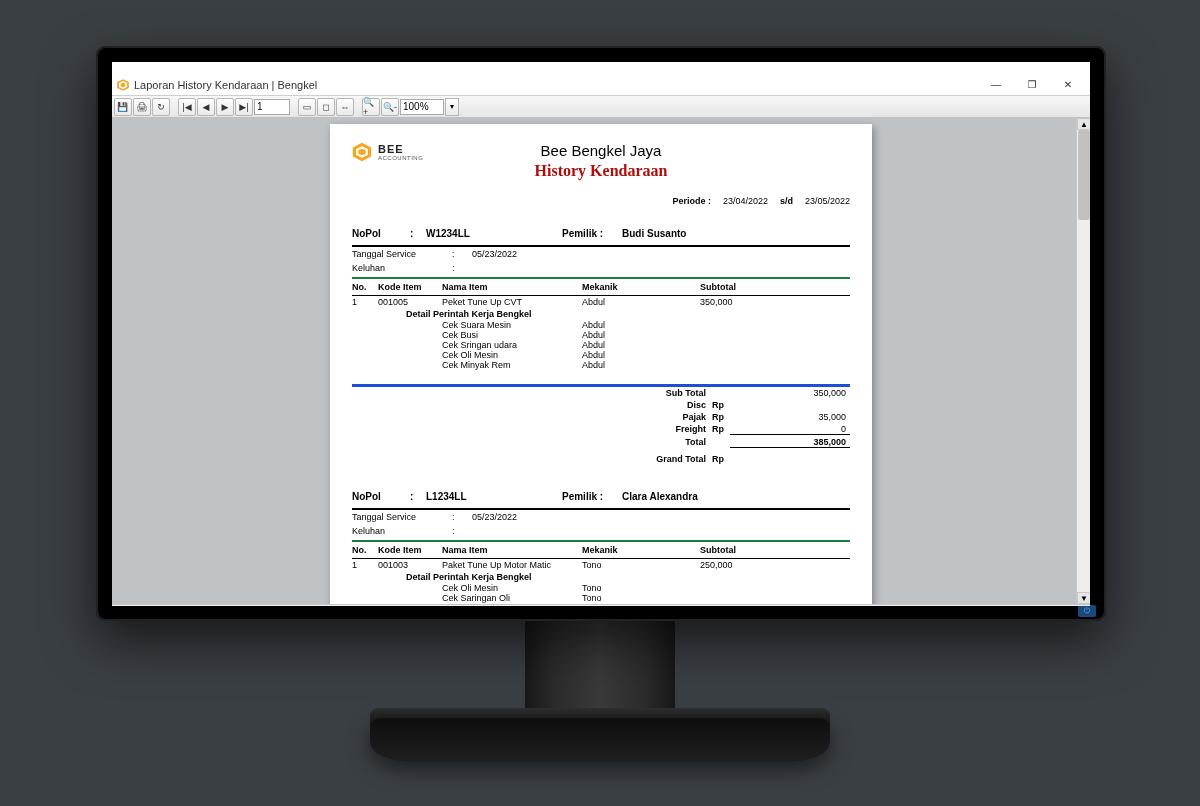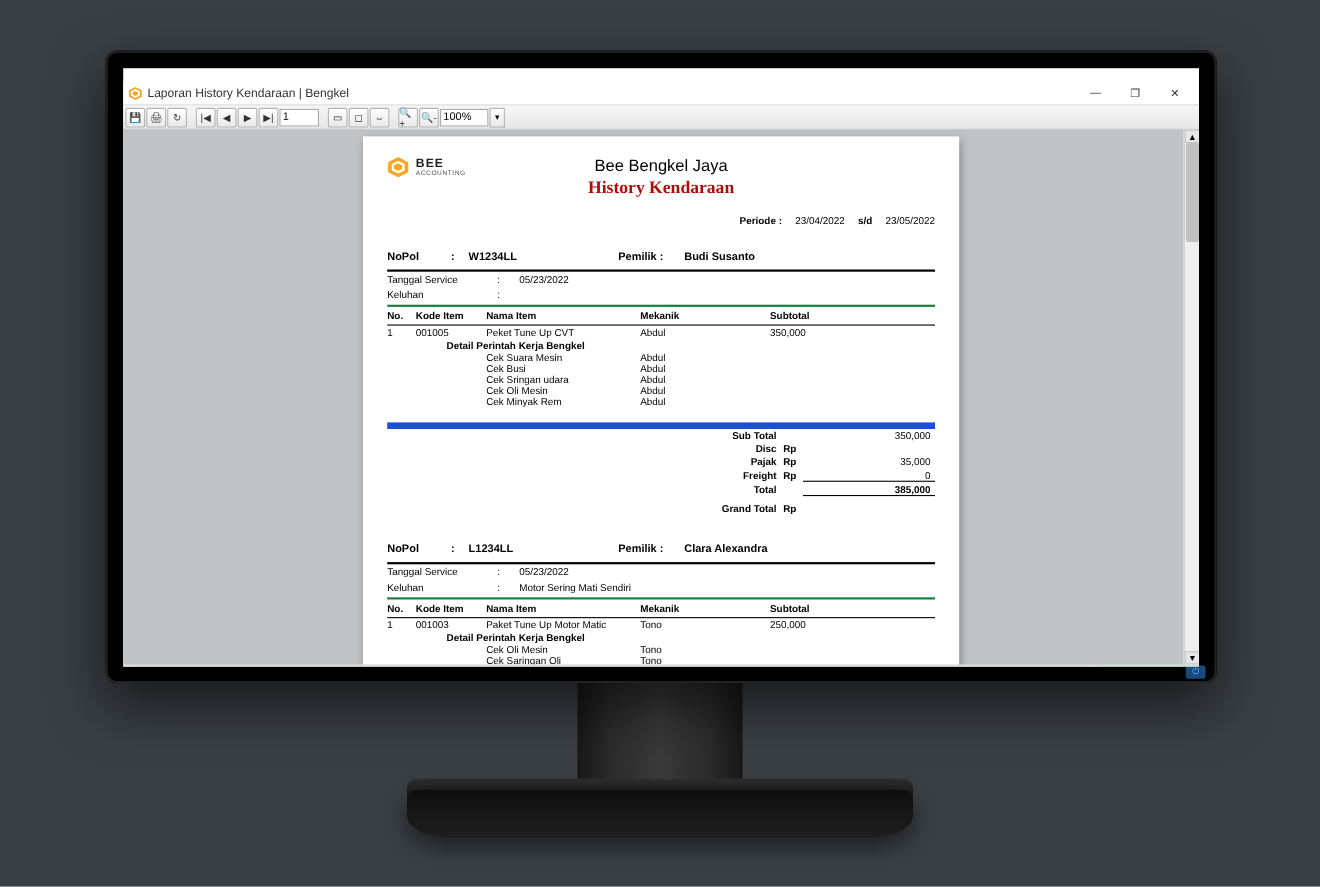--- a/index.html
+++ b/index.html
@@ -244,21 +244,21 @@
     margin-top:14px;
     font-size:9px;
   }
   .totals .trow{
     display:flex;justify-content:flex-end;
     padding:1px 0;
   }
   .totals .tlabel{width:72px;text-align:right;font-weight:bold;padding-right:6px}
   .totals .tcur{width:18px;font-weight:bold}
   .totals .tval{width:120px;text-align:right;padding-right:4px}
-  .totals .line-above{border-top:6px solid #1d4ed8}
+  .totals .line-above{border-top:3px solid #1d4ed8}
   .totals .gap{height:4px}
   .totals .thick{font-weight:bold}
 </style>
 </head>
 <body>
 
 <div class="stand-neck"></div>
 <div class="stand-base-top"></div>
 <div class="stand-base"></div>
 
@@ -427,21 +427,20 @@
             </div>
             <div class="srv-block">
               <div class="srv-row">
                 <span class="l">Tanggal Service</span>
                 <span class="c">:</span>
                 <span class="v">05/23/2022</span>
               </div>
               <div class="srv-row">
                 <span class="l">Keluhan</span>
                 <span class="c">:</span>
-                <span class="v">Motor Sering Mati Sendiri</span>
               </div>
             </div>
             <div class="tbl-head">
               <span class="c-no">No.</span>
               <span class="c-kode">Kode Item</span>
               <span class="c-nama">Nama Item</span>
               <span class="c-mek">Mekanik</span>
               <span class="c-sub">Subtotal</span>
             </div>
             <div class="tbl-row">

